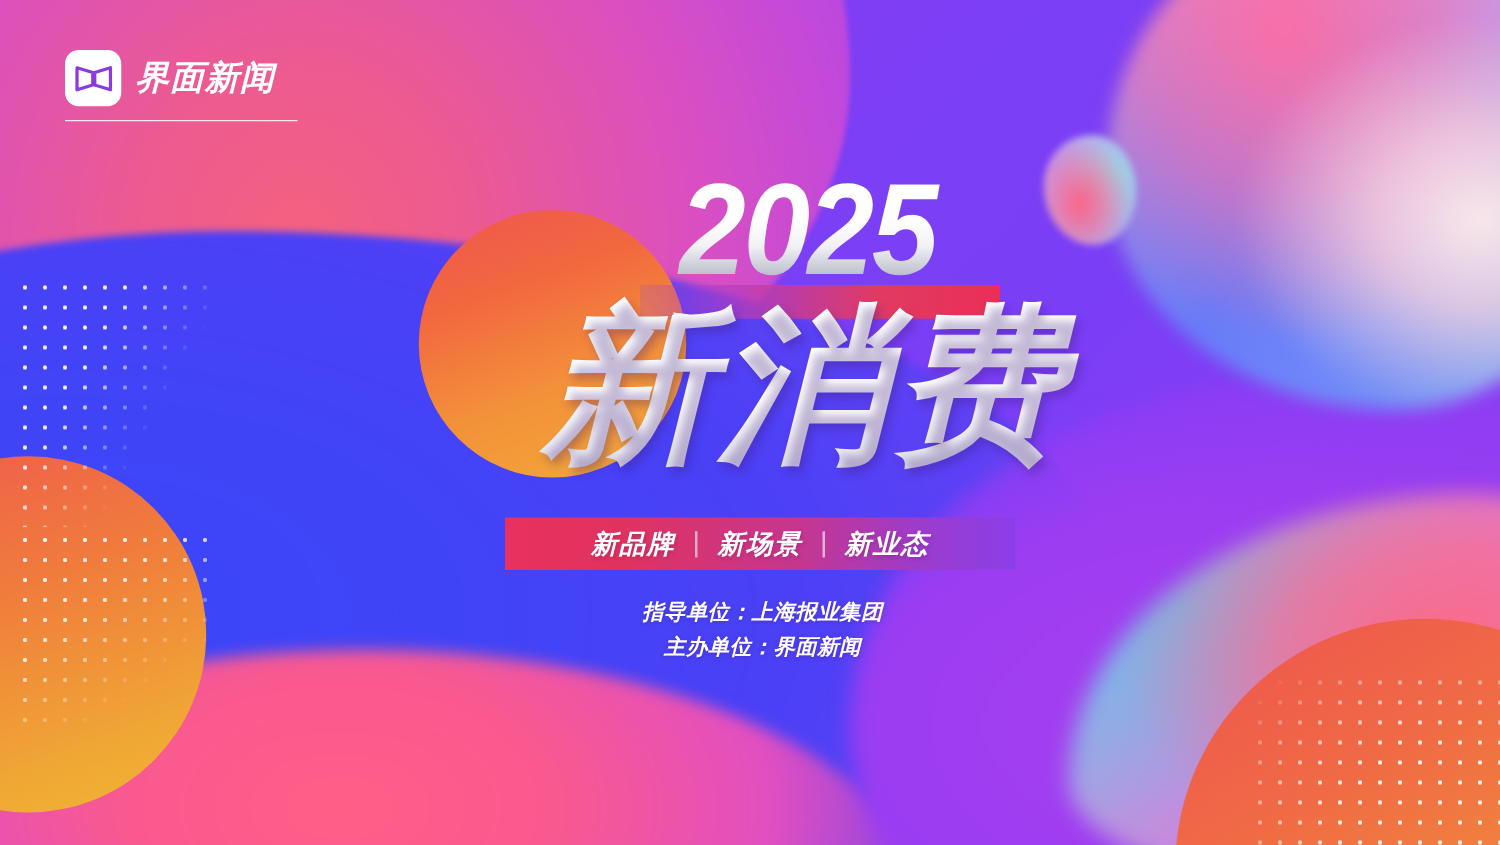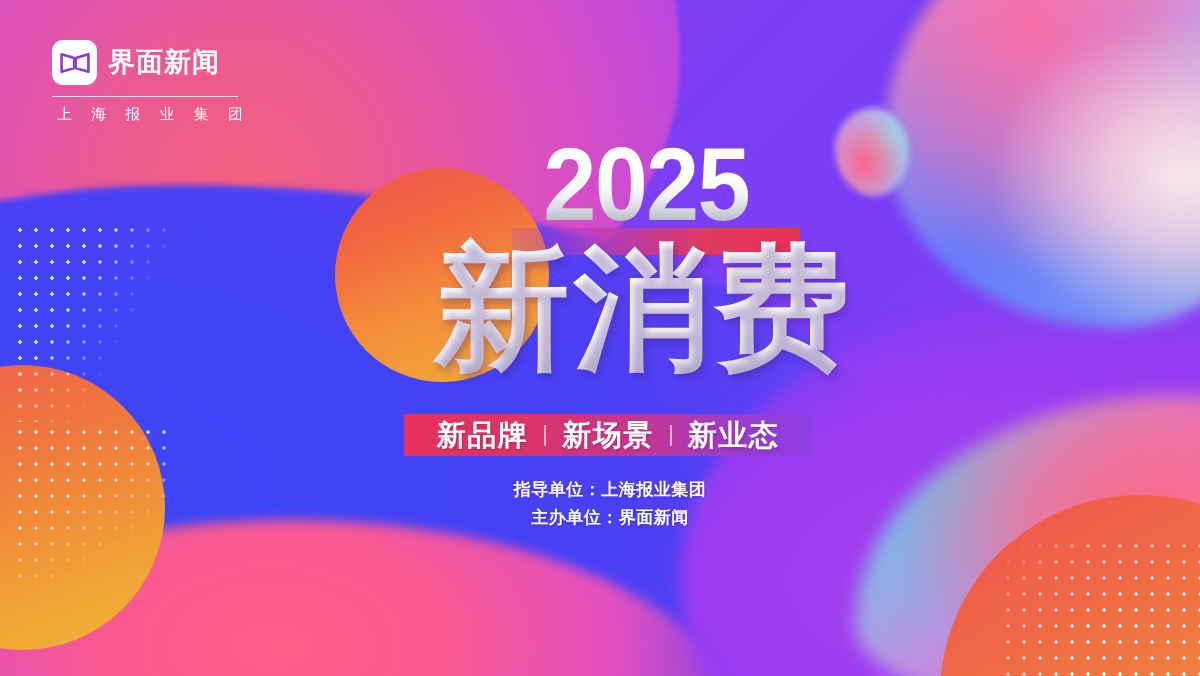--- a/index.html
+++ b/index.html
@@ -3,20 +3,21 @@
 <meta charset="utf-8">
 <style>
   html,body{margin:0;padding:0;background:#fff;}
   body{font-family:"Liberation Sans","DejaVu Sans",sans-serif;}
 
   .poster{
     position:relative;
     width:1200px;height:676px;
     overflow:hidden;
     background:linear-gradient(135deg,#8f3df0 0%,#8a3cf2 18%,#7b3ff5 45%,#7a3ef6 60%,#8b3ef3 80%,#9a3df0 100%);
+    font-style:italic;
   }
 
   
   .bg{position:absolute;inset:0;overflow:hidden;}
 
   
   .blob-magenta{
     position:absolute;left:-300px;top:-380px;width:980px;height:790px;
     border-radius:50% 50% 52% 48% / 54% 56% 44% 46%;
     background:radial-gradient(ellipse at 55% 72%, #f4617f 0%, #ec5a92 18%, #d94fc2 42%, #b646e6 66%, rgba(140,62,243,0) 86%);
@@ -165,21 +166,21 @@
     -webkit-background-clip:text;background-clip:text;
     -webkit-text-fill-color:transparent;
   }
 
   .subbar{
     position:absolute;left:404px;top:414px;width:408px;height:42px;
     background:linear-gradient(90deg,#e8315f 0%,#e1325f 22%,#c53690 58%,#9b3ccd 82%,#8b3ee8 100%);
     display:flex;align-items:center;justify-content:center;gap:0;
   }
   .subbar-item{
-    font-size:29px;font-weight:bold;color:#fff;letter-spacing:1.5px;
+    font-size:21px;font-weight:bold;color:#fff;letter-spacing:1.5px;
     text-shadow:1px 2px 3px rgba(90,20,70,.25);
     padding:0 16px;line-height:1;
   }
   .subbar-sep{
     width:2px;height:21px;background:rgba(255,255,255,.6);flex:0 0 auto;
   }
 
   .credits{
     position:absolute;left:0;top:476px;width:1200px;text-align:center;
     padding-left:10px;
@@ -218,21 +219,20 @@
   <div class="logo-block">
     <div class="logo-row">
       <div class="logo-mark">
         <svg width="30" height="22" viewBox="0 0 30 22" aria-hidden="true">
           <path d="M1.6 2.2 L14.2 6.0 L14.2 16.0 L1.6 19.8 Z M15.8 6.0 L28.4 2.2 L28.4 19.8 L15.8 16.0 Z" fill="none" stroke="#8a3bdf" stroke-width="2.6" stroke-linejoin="round"></path>
         </svg>
       </div>
       <div class="logo-wordmark">界面新闻</div>
     </div>
     <div class="logo-rule"></div>
-    <div class="logo-sub">上 海 报 业 集 团</div>
   </div>
 
   <div class="center">
 
     <div class="year">2025</div>
     <div class="year-bar"></div>
     <div class="headline">新消费</div>
 
     <div class="subbar">
       <span class="subbar-item">新品牌</span>

